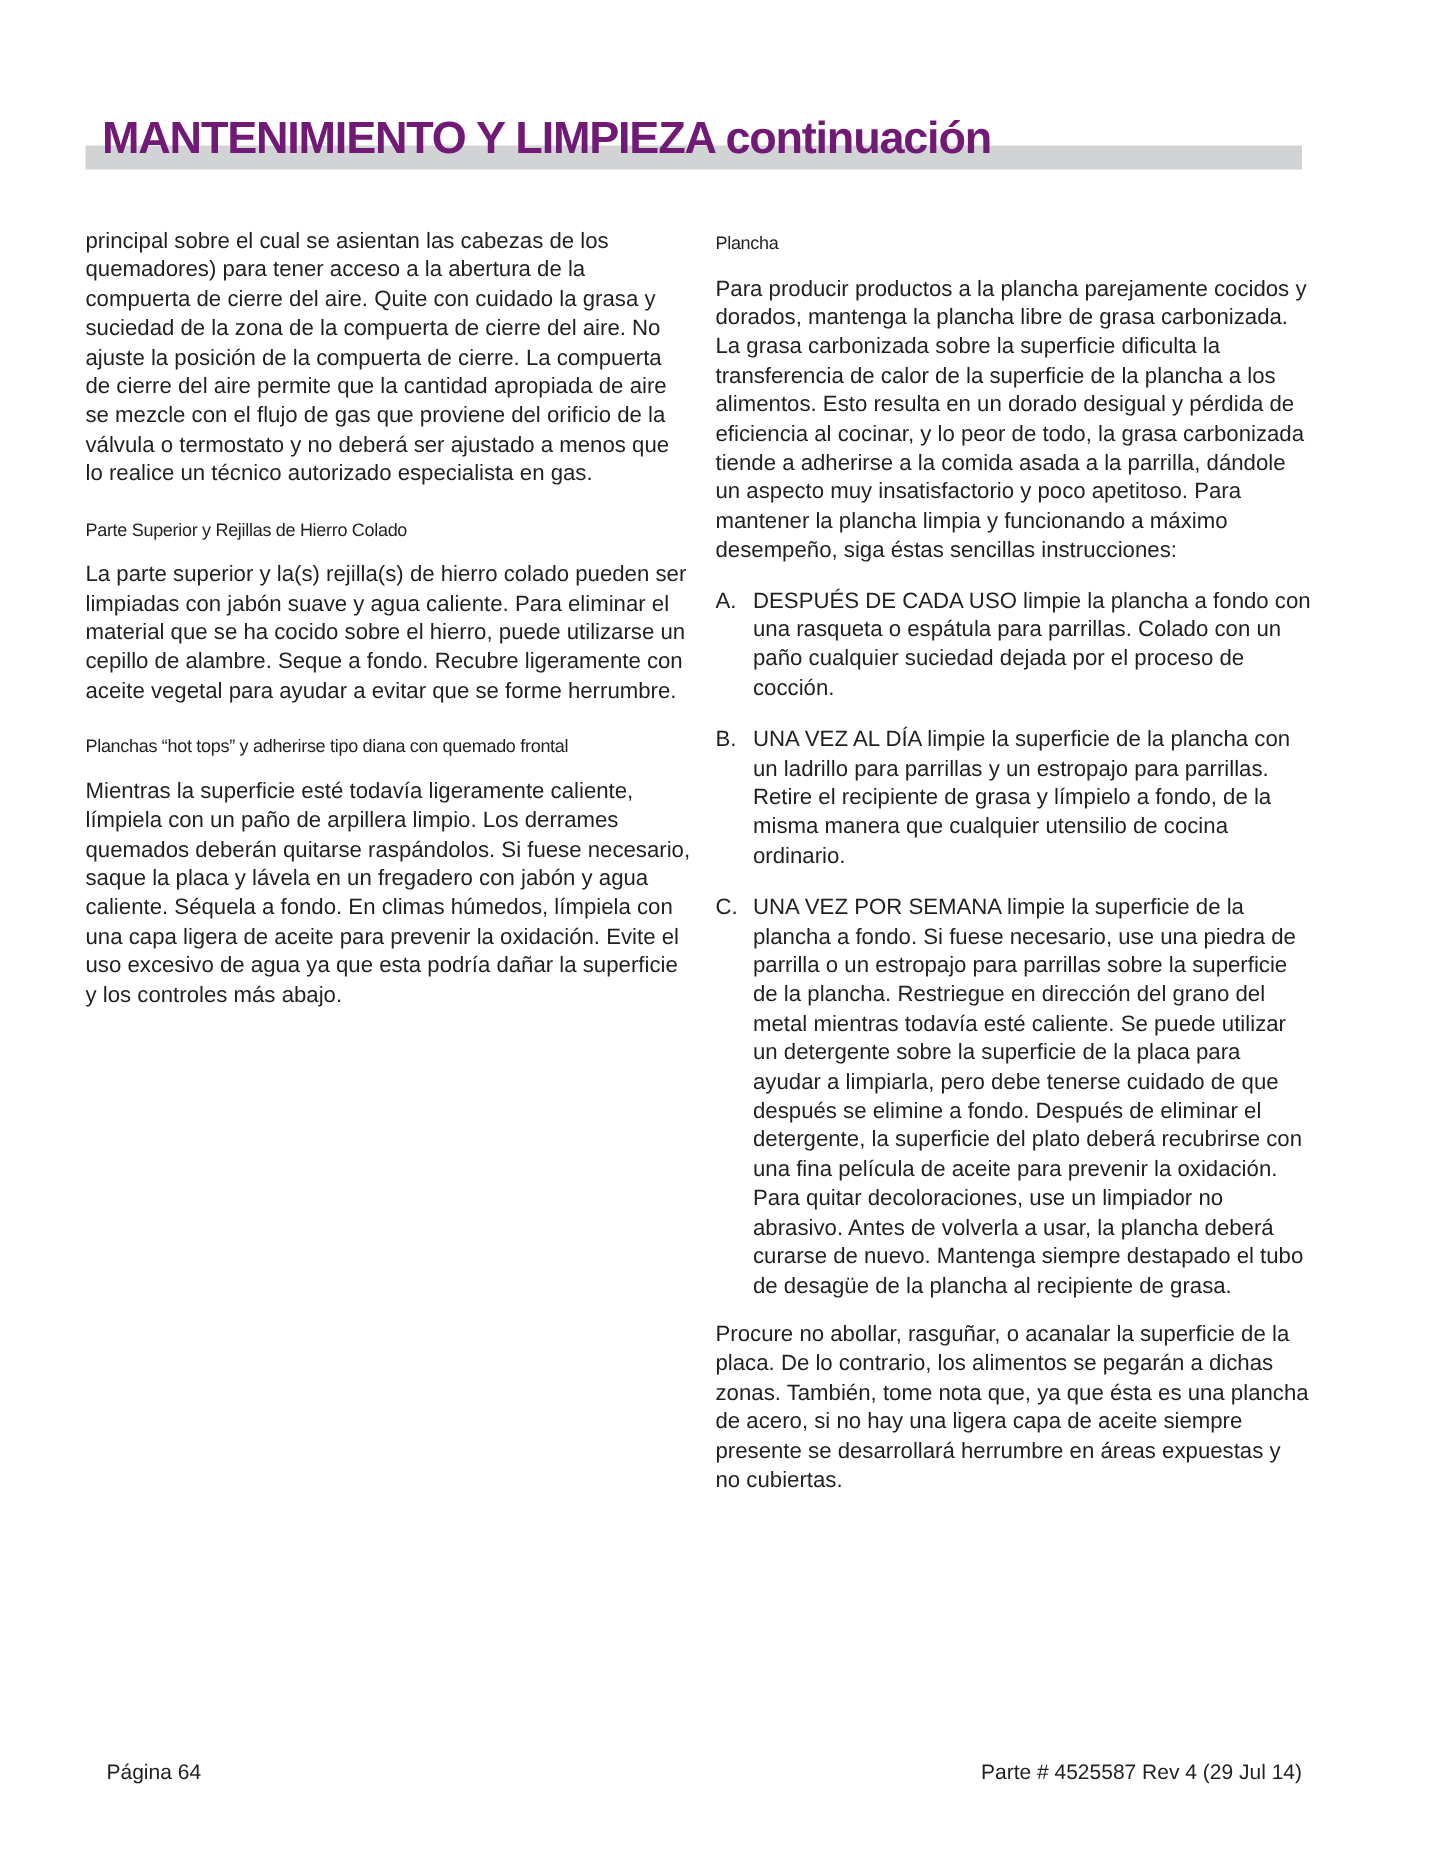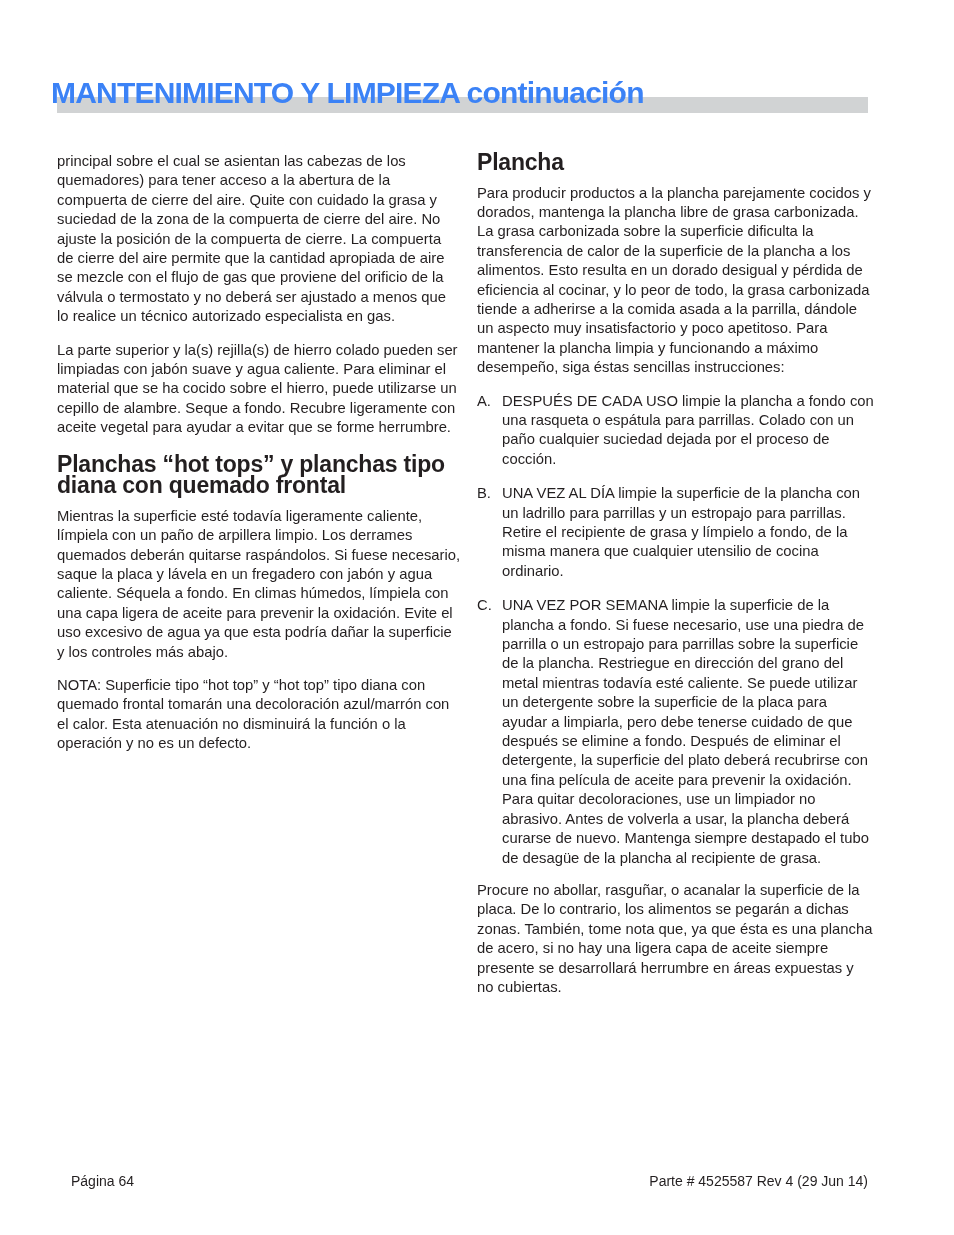--- a/index.html
+++ b/index.html
@@ -15,41 +15,41 @@
   .title-bar {
     position: absolute;
     left: 57px;
     top: 97px;
     width: 811px;
     height: 16px;
     background: #d1d3d4;
   }
   .page-title {
     position: absolute;
-    left: 51px;
+    left: 68px;
     top: 76px;
     font-size: 30px;
     font-weight: bold;
     letter-spacing: -0.8px;
     white-space: nowrap;
-    color: #3b82f6;
+    color: #701a75;
   }
   .col {
     position: absolute;
     top: 152px;
     font-size: 14.8px;
     line-height: 19.4px;
   }
   .col-left { left: 57px;  width: 404px; }
   .col-right { left: 477px; width: 397px; }
   .col p { margin: 0 0 14px 0; }
   .col h2 {
-    font-size: 23px;
+    font-size: 12px;
     line-height: 21.5px;
-    font-weight: bold;
+    font-weight: normal;
     letter-spacing: -0.2px;
     margin: 16px 0 10px 0;
   }
   .col h2.first { margin-top: 0; }
   .abc-list { margin: 4px 0 0 0; }
   .abc-item { display: flex; margin: 0 0 13px 0; }
   .abc-label { flex: none; width: 25px; }
   .abc-text { flex: 1; }
   .abc-gap { height: 2px; }
   .footer-left {
@@ -71,25 +71,25 @@
 <body>
 
 <div class="page">
 
   <div class="title-bar"></div>
   <div class="page-title">MANTENIMIENTO Y LIMPIEZA continuación</div>
 
   <div class="col col-left">
     <p>principal sobre el cual se asientan las cabezas de los quemadores) para tener acceso a la abertura de la compuerta de cierre del aire. Quite con cuidado la grasa y suciedad de la zona de la compuerta de cierre del aire. No ajuste la posición de la compuerta de cierre. La compuerta de cierre del aire permite que la cantidad apropiada de aire se mezcle con el flujo de gas que proviene del orificio de la válvula o termostato y no deberá ser ajustado a menos que lo realice un técnico autorizado especialista en gas.</p>
 
+    <h2>Parte Superior y Rejillas de Hierro Colado</h2>
     <p>La parte superior y la(s) rejilla(s) de hierro colado pueden ser limpiadas con jabón suave y agua caliente. Para eliminar el material que se ha cocido sobre el hierro, puede utilizarse un cepillo de alambre. Seque a fondo. Recubre ligeramente con aceite vegetal para ayudar a evitar que se forme herrumbre.</p>
 
-    <h2>Planchas “hot tops” y planchas tipo diana con quemado frontal</h2>
+    <h2>Planchas “hot tops” y adherirse tipo diana con quemado frontal</h2>
     <p>Mientras la superficie esté todavía ligeramente caliente, límpiela con un paño de arpillera limpio. Los derrames quemados deberán quitarse raspándolos. Si fuese necesario, saque la placa y lávela en un fregadero con jabón y agua caliente. Séquela a fondo. En climas húmedos, límpiela con una capa ligera de aceite para prevenir la oxidación. Evite el uso excesivo de agua ya que esta podría dañar la superficie y los controles más abajo.</p>
-    <p>NOTA: Superficie tipo “hot top” y “hot top” tipo diana con quemado frontal tomarán una decoloración azul/marrón con el calor. Esta atenuación no disminuirá la función o la operación y no es un defecto.</p>
   </div>
 
   <div class="col col-right">
     <h2 class="first">Plancha</h2>
     <p>Para producir productos a la plancha parejamente cocidos y dorados, mantenga la plancha libre de grasa carbonizada. La grasa carbonizada sobre la superficie dificulta la transferencia de calor de la superficie de la plancha a los alimentos. Esto resulta en un dorado desigual y pérdida de eficiencia al cocinar, y lo peor de todo, la grasa carbonizada tiende a adherirse a la comida asada a la parrilla, dándole un aspecto muy insatisfactorio y poco apetitoso. Para mantener la plancha limpia y funcionando a máximo desempeño, siga éstas sencillas instrucciones:</p>
 
     <div class="abc-list">
       <div class="abc-item">
         <span class="abc-label">A.</span>
         <span class="abc-text">DESPUÉS DE CADA USO limpie la plancha a fondo con una rasqueta o espátula para parrillas. Colado con un paño cualquier suciedad dejada por el proceso de cocción.</span>
@@ -103,15 +103,15 @@
       <div class="abc-item">
         <span class="abc-label">C.</span>
         <span class="abc-text">UNA VEZ POR SEMANA limpie la superficie de la plancha a fondo. Si fuese necesario, use una piedra de parrilla o un estropajo para parrillas sobre la superficie de la plancha. Restriegue en dirección del grano del metal mientras todavía esté caliente. Se puede utilizar un detergente sobre la superficie de la placa para ayudar a limpiarla, pero debe tenerse cuidado de que después se elimine a fondo. Después de eliminar el detergente, la superficie del plato deberá recubrirse con una fina película de aceite para prevenir la oxidación. Para quitar decoloraciones, use un limpiador no abrasivo. Antes de volverla a usar, la plancha deberá curarse de nuevo. Mantenga siempre destapado el tubo de desagüe de la plancha al recipiente de grasa.</span>
       </div>
     </div>
 
     <p>Procure no abollar, rasguñar, o acanalar la superficie de la placa. De lo contrario, los alimentos se pegarán a dichas zonas. También, tome nota que, ya que ésta es una plancha de acero, si no hay una ligera capa de aceite siempre presente se desarrollará herrumbre en áreas expuestas y no cubiertas.</p>
   </div>
 
   <div class="footer-left">Página 64</div>
-  <div class="footer-right">Parte # 4525587 Rev 4 (29 Jun 14)</div>
+  <div class="footer-right">Parte # 4525587 Rev 4 (29 Jul 14)</div>
 
 </div>
 
 </body></html>

